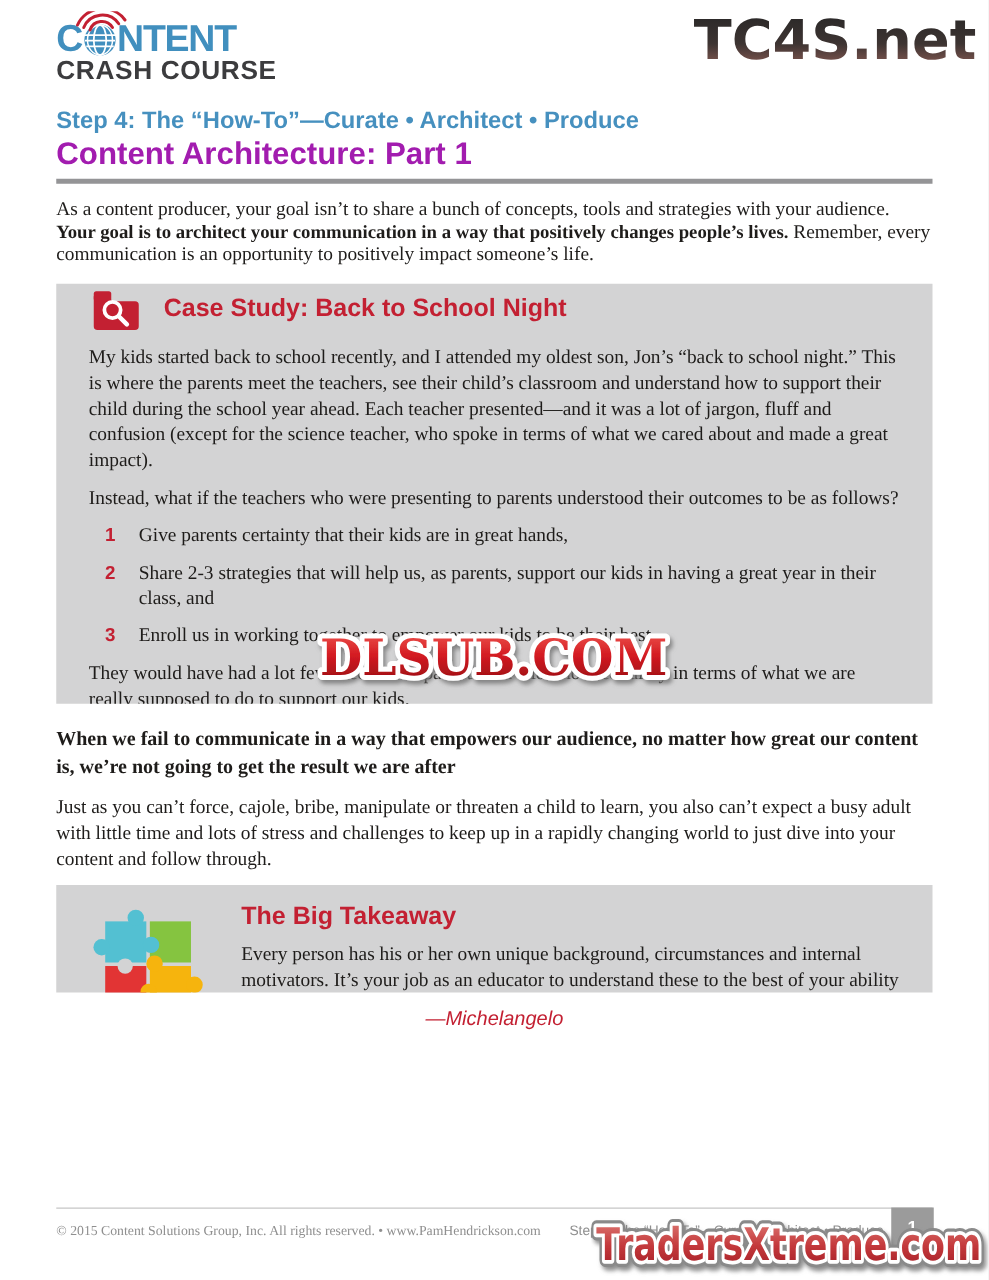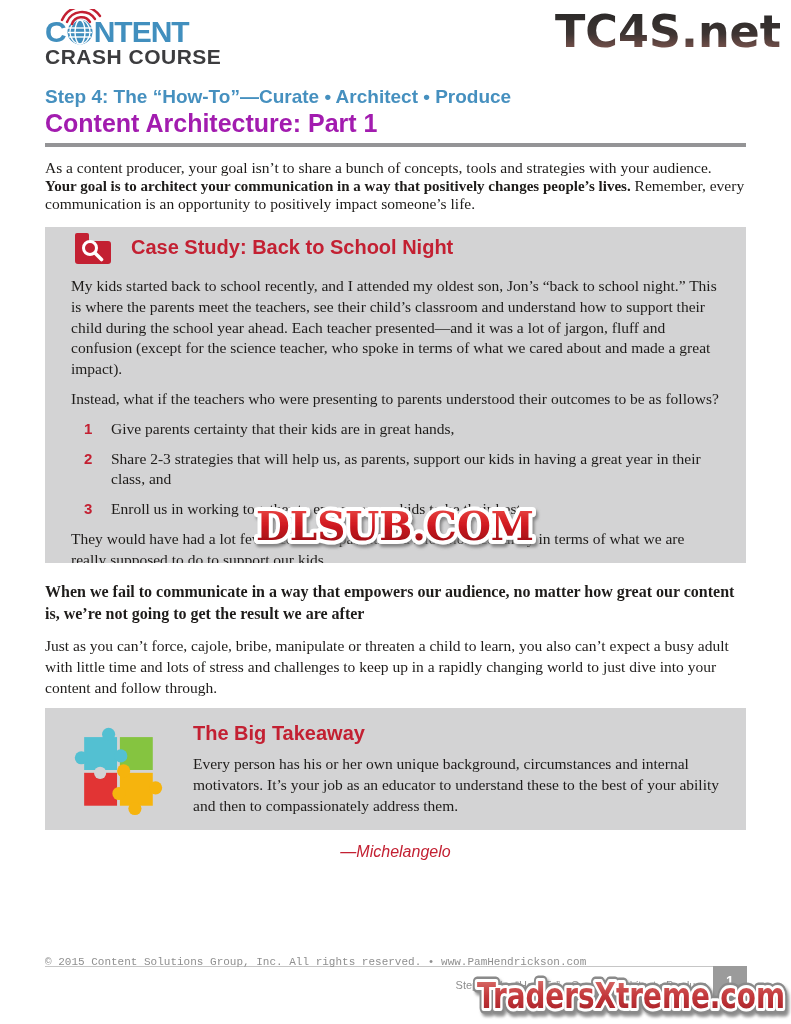--- a/index.html
+++ b/index.html
@@ -34,33 +34,33 @@
   .case{position:relative;margin-top:14px;background:#d3d3d4;height:336px;
         padding:0 26px 0 26px;box-sizing:border-box;overflow:hidden;}
   .case-head{display:flex;align-items:center;gap:16px;height:40px;}
   .box-title{font-family:"Liberation Sans",sans-serif;font-weight:bold;font-size:20px;color:#c32032;}
   .case p{margin:9px 0 0 0;font-size:15.5px;line-height:20.8px;}
   .cs-item{display:flex;margin:9px 0 0 13px;font-size:15.5px;line-height:20.8px;}
   .cs-num{width:27px;flex:0 0 27px;font-family:"Liberation Sans",sans-serif;font-weight:bold;
           font-size:15px;color:#c32032;}
 
   
-  .takeaway{margin-top:10px;background:#d3d3d4;height:122px;padding:14px 26px;
+  .takeaway{margin-top:10px;background:#d3d3d4;height:86px;padding:14px 26px;
             box-sizing:border-box;display:flex;gap:28px;overflow:hidden;}
   .tk-body{flex:1;}
   .tk-text{margin-top:8px;font-size:15.5px;line-height:21px;}
 
   
   .quote{margin-top:12px;text-align:center;font-family:"Liberation Sans",sans-serif;color:#c32032;}
   .quote-text{font-weight:bold;font-style:italic;font-size:17.5px;line-height:22px;}
   .quote-attr{margin-top:5px;font-style:italic;font-size:16px;line-height:19px;}
 
   
   .footer-rule{position:absolute;left:45px;right:45px;top:966px;height:1px;background:#c6c6c6;}
-  .footer-left{position:absolute;left:45px;top:956px;font-family:Liberation Mono, monospace;
+  .footer-left{position:absolute;left:45px;top:979px;font-family:Liberation Serif, serif;
                font-size:11px;color:#8f8f8f;}
   .footer-right{position:absolute;right:84px;top:979px;font-family:"Liberation Sans",sans-serif;
                 font-size:11px;color:#8f8f8f;}
   .page-box{position:absolute;right:44px;top:966px;width:34px;height:30px;background:#9b9b9b;
             display:flex;align-items:center;justify-content:center;color:#ffffff;
             font-family:"Liberation Sans",sans-serif;font-weight:bold;font-size:14px;}
 
   
   .wm{position:absolute;pointer-events:none;}
   .wm-top{top:3px;right:4px;}

